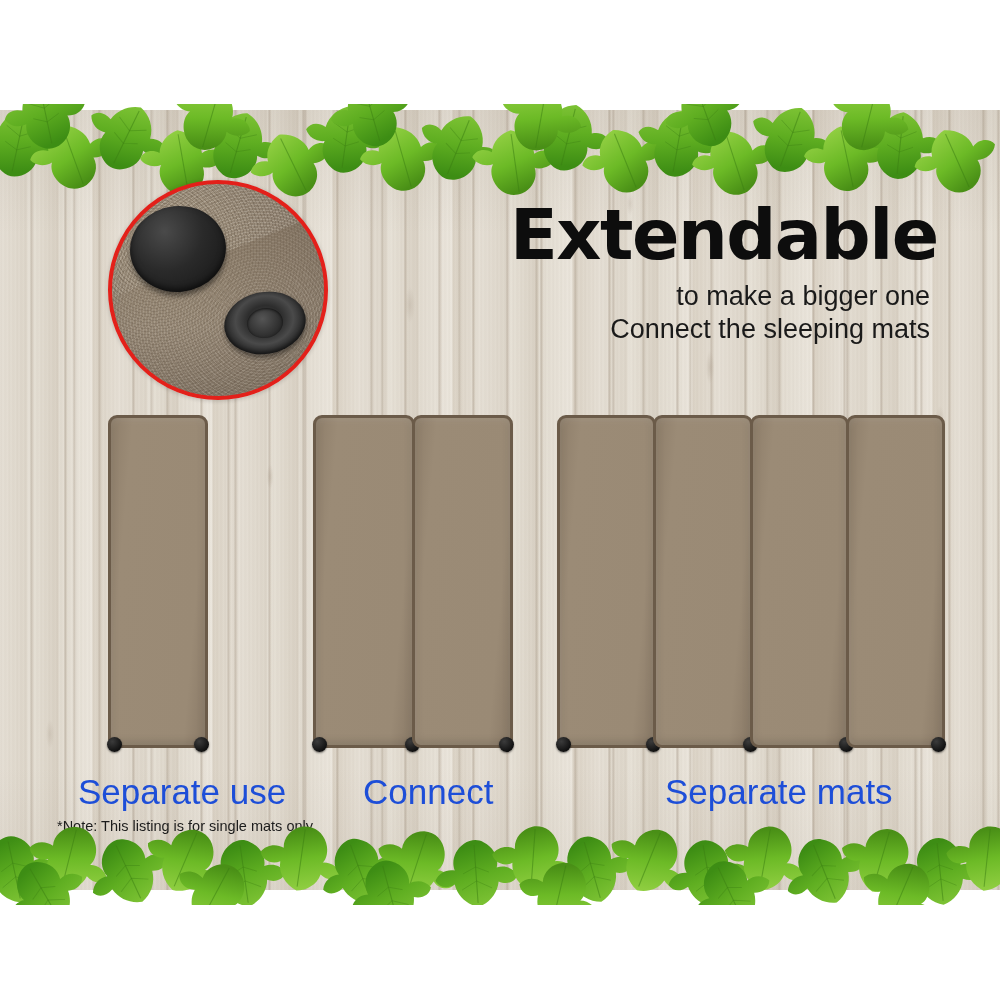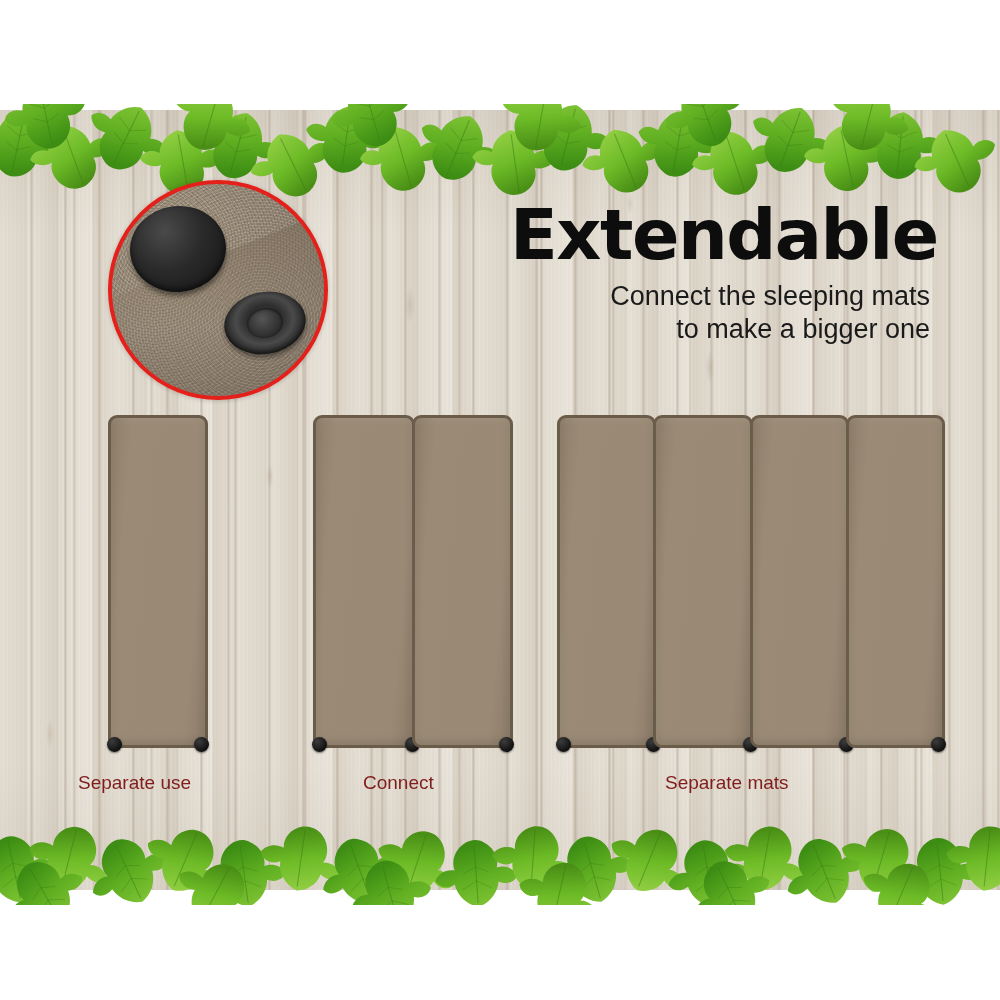--- a/index.html
+++ b/index.html
@@ -125,21 +125,21 @@
   .mat + .mat{margin-left:-3px;}
   .dot{
     position:absolute;width:15px;height:15px;border-radius:50%;
     background:radial-gradient(circle at 35% 30%, #3b3b3b 0%, #111 70%, #000 100%);
     bottom:-7px;
     box-shadow:0 1px 2px rgba(0,0,0,.5);
   }
 
   
   .caption{
-    position:absolute;font-size:19px;color:#7f1d1d;white-space:nowrap;
+    position:absolute;font-size:35px;color:#1d4ed8;white-space:nowrap;
     font-family:"Liberation Sans",sans-serif;
   }
   #footnote{
     position:absolute;left:57px;top:818px;font-size:14.5px;color:#1c1c1c;
     font-family:"Liberation Sans",sans-serif;white-space:nowrap;
   }
 </style>
 </head>
 <body>
 
@@ -208,22 +208,22 @@
   <div id="detail-circle">
     <div id="detail-fabric"></div>
     <div id="detail-fold"></div>
     <div class="snap" id="snap-cap"></div>
     <div class="snap" id="snap-socket"></div>
   </div>
 
   <div id="headline-block">
     <div id="title">Extendable</div>
     <div id="subtitle">
+      <div class="subline">to make a bigger one</div>
       <div class="subline">Connect the sleeping mats</div>
-      <div class="subline">to make a bigger one</div>
     </div>
   </div>
 
   <div class="matgroup" id="group-separate" style="left:108px;top:415px;width:100px;height:333px;">
     <div class="mat" style="width:100px;">
       <span class="dot" style="left:-4px;"></span>
       <span class="dot" style="right:-4px;"></span>
     </div>
   </div>
 
@@ -250,20 +250,21 @@
     </div>
     <div class="mat" style="width:99px;">
       <span class="dot" style="right:-4px;"></span>
     </div>
   </div>
 
   <div class="caption" id="caption-separate" style="left:78px;top:772px;">Separate use</div>
   <div class="caption" id="caption-double" style="left:363px;top:772px;">Connect</div>
   <div class="caption" id="caption-multiple" style="left:665px;top:772px;">Separate mats</div>
 
+  <div id="footnote">*Note: This listing is for single mats only.</div>
 
   <div class="leafband" id="leaves-bottom">
     <svg width="1000" height="80" viewBox="0 0 1000 80" xmlns="http://www.w3.org/2000/svg">
       <g>
         <use href="#ivy" x="14" y="44" transform="rotate(168 14 44)"></use>
         <use href="#ivy2" x="70" y="34" transform="rotate(196 70 34)"></use>
         <use href="#ivy" x="128" y="46" transform="rotate(155 128 46)"></use>
         <use href="#ivy2" x="186" y="36" transform="rotate(205 186 36)"></use>
         <use href="#ivy" x="244" y="48" transform="rotate(172 244 48)"></use>
         <use href="#ivy2" x="302" y="34" transform="rotate(190 302 34)"></use>

